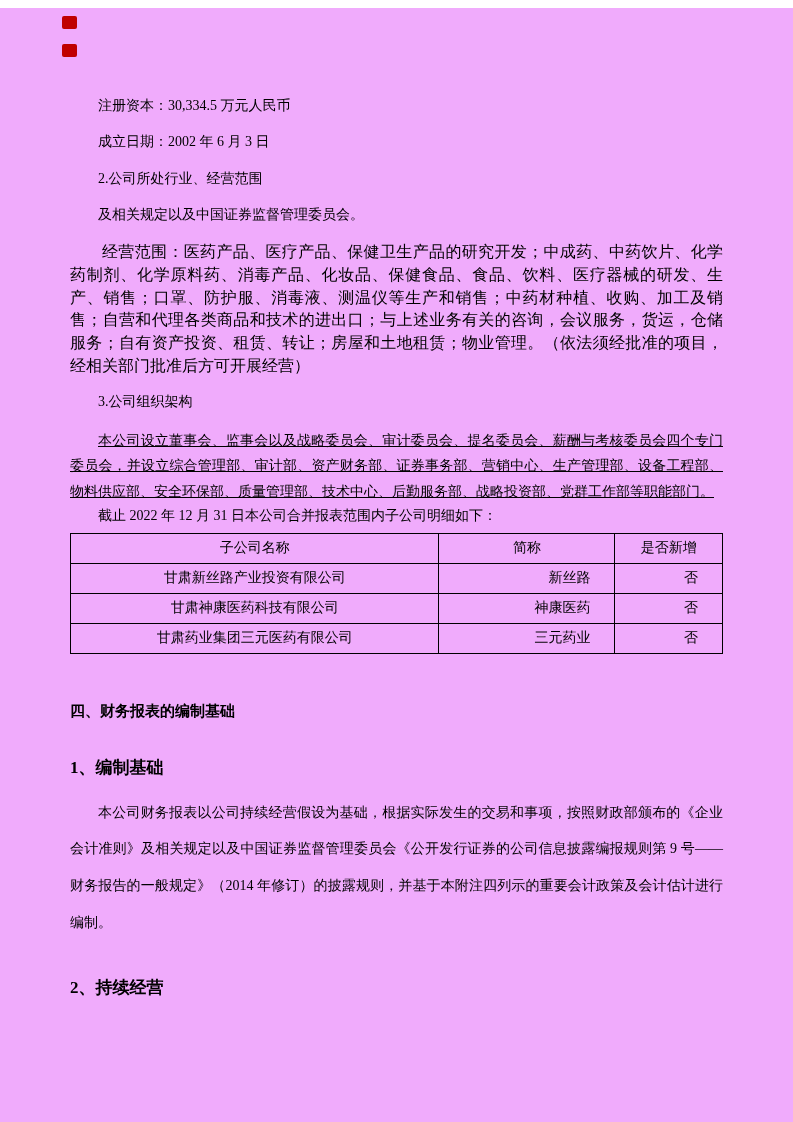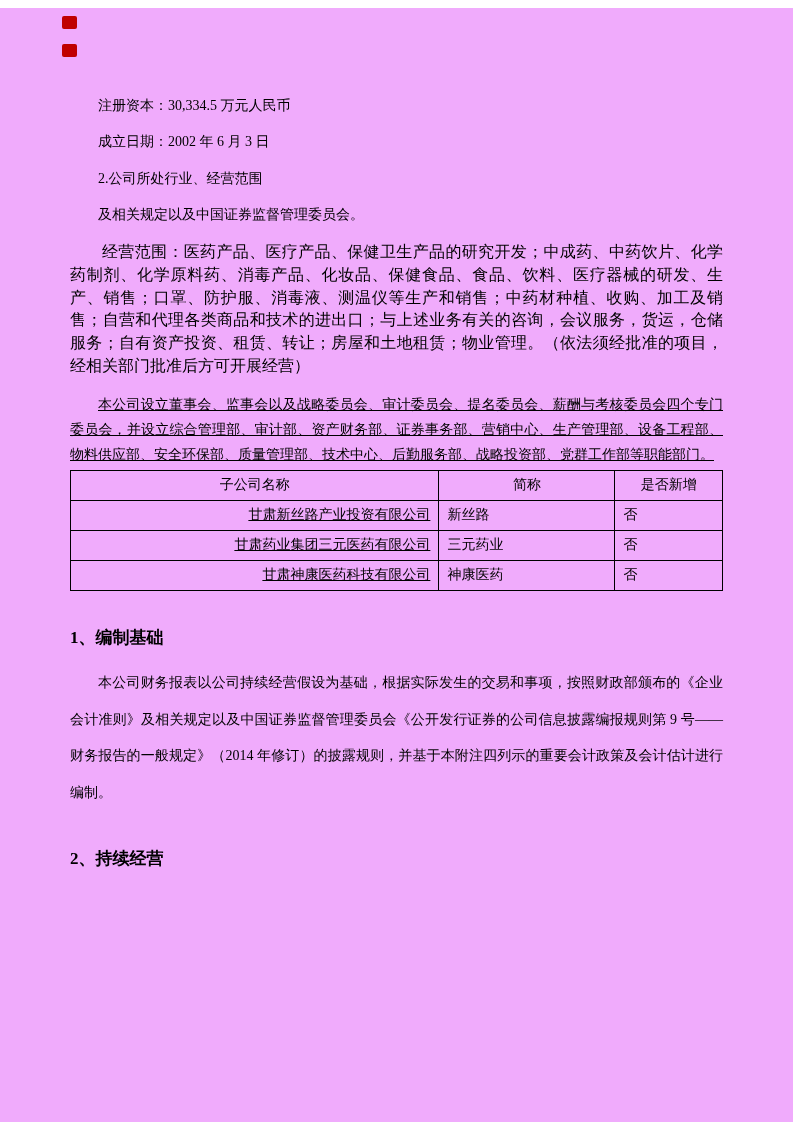--- a/index.html
+++ b/index.html
@@ -60,26 +60,26 @@
     width: 100%;
     border-collapse: collapse;
     table-layout: fixed;
   }
   table.sub-table th,
   table.sub-table td {
     border: 1px solid #000000;
     font-size: 14px;
     font-weight: normal;
     height: 30px;
-    padding: 2px 8px;
+    padding: 2px 24px;
     vertical-align: middle;
   }
   table.sub-table th { text-align: center; }
-  td.cell-name   { text-align: right; text-decoration: underline; }
-  td.cell-center { text-align: left; }
+  td.cell-name   { text-align: center; }
+  td.cell-center { text-align: right; }
 
   .h-main {
     font-size: 15px;
     font-weight: bold;
     margin-top: 48px;
   }
   .h-sub {
     font-size: 17px;
     font-weight: bold;
     margin-top: 35px;
@@ -98,21 +98,23 @@
 <div class="page">
 
   <span class="stamp stamp-1"></span>
   <span class="stamp stamp-2"></span>
 
   <p class="line">注册资本：30,334.5 万元人民币</p>
   <p class="line">成立日期：2002 年 6 月 3 日</p>
   <p class="line">2.公司所处行业、经营范围</p>
   <p class="line">及相关规定以及中国证券监督管理委员会。</p>
   <p class="para">经营范围：医药产品、医疗产品、保健卫生产品的研究开发；中成药、中药饮片、化学药制剂、化学原料药、消毒产品、化妆品、保健食品、食品、饮料、医疗器械的研发、生产、销售；口罩、防护服、消毒液、测温仪等生产和销售；中药材种植、收购、加工及销售；自营和代理各类商品和技术的进出口；与上述业务有关的咨询，会议服务，货运，仓储服务；自有资产投资、租赁、转让；房屋和土地租赁；物业管理。（依法须经批准的项目，经相关部门批准后方可开展经营）</p>
+  <p class="line">3.公司组织架构</p>
   <p class="para-org">本公司设立董事会、监事会以及战略委员会、审计委员会、提名委员会、薪酬与考核委员会四个专门委员会，并设立综合管理部、审计部、资产财务部、证券事务部、营销中心、生产管理部、设备工程部、物料供应部、安全环保部、质量管理部、技术中心、后勤服务部、战略投资部、党群工作部等职能部门。</p>
+  <p class="table-intro">截止 2022 年 12 月 31 日本公司合并报表范围内子公司明细如下：</p>
 
   <table class="sub-table">
     <colgroup>
       <col style="width:56.5%">
       <col style="width:27%">
       <col style="width:16.5%">
     </colgroup>
     <thead>
       <tr>
         <th>子公司名称</th>
@@ -120,31 +122,32 @@
         <th>是否新增</th>
       </tr>
     </thead>
     <tbody>
       <tr>
         <td class="cell-name">甘肃新丝路产业投资有限公司</td>
         <td class="cell-center">新丝路</td>
         <td class="cell-center">否</td>
       </tr>
       <tr>
-        <td class="cell-name">甘肃药业集团三元医药有限公司</td>
-        <td class="cell-center">三元药业</td>
+        <td class="cell-name">甘肃神康医药科技有限公司</td>
+        <td class="cell-center">神康医药</td>
         <td class="cell-center">否</td>
       </tr>
       <tr>
-        <td class="cell-name">甘肃神康医药科技有限公司</td>
-        <td class="cell-center">神康医药</td>
+        <td class="cell-name">甘肃药业集团三元医药有限公司</td>
+        <td class="cell-center">三元药业</td>
         <td class="cell-center">否</td>
       </tr>
     </tbody>
   </table>
 
+  <h2 class="h-main">四、财务报表的编制基础</h2>
 
   <h3 class="h-sub">1、编制基础</h3>
   <p class="para-wide">本公司财务报表以公司持续经营假设为基础，根据实际发生的交易和事项，按照财政部颁布的《企业会计准则》及相关规定以及中国证券监督管理委员会《公开发行证券的公司信息披露编报规则第 9 号——财务报告的一般规定》（2014 年修订）的披露规则，并基于本附注四列示的重要会计政策及会计估计进行编制。</p>
 
   <h3 class="h-sub">2、持续经营</h3>
 
 </div>
 
 </body></html>

